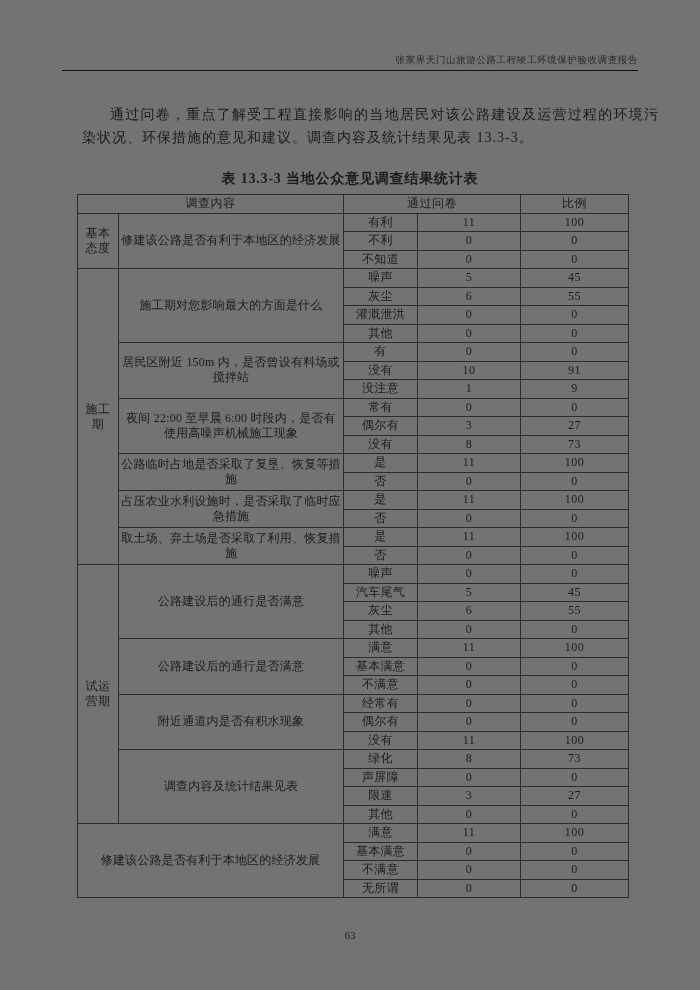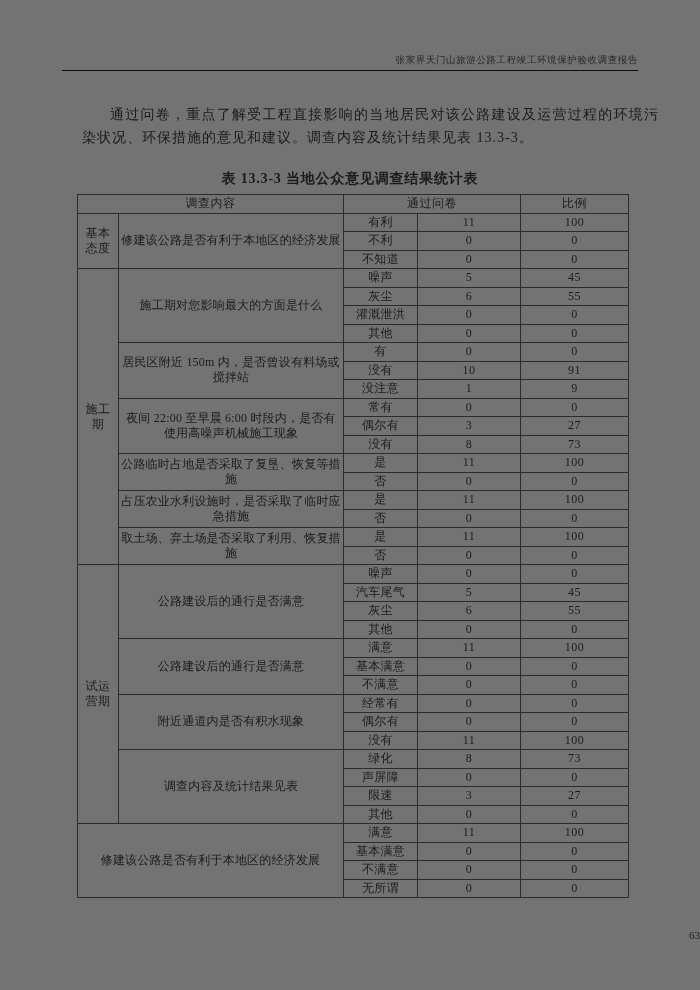--- a/index.html
+++ b/index.html
@@ -73,21 +73,21 @@
   .survey-table thead th { height: 17.5px; letter-spacing: 0.5px; }
   .cat-cell { letter-spacing: 0.5px; word-break: break-all; line-height: 16px; font-family: Liberation Serif, serif; }
   .q-cell { letter-spacing: 0.2px; line-height: 16px; }
   .opt-cell { letter-spacing: 0.3px; }
   .num-cell { letter-spacing: 0.5px; }
   tr.section-start td, tr.section-start th { border-top: 1.5px solid #101010; }
   .page-number {
     position: absolute;
     top: 929px; left: 0;
     width: 100%;
-    text-align: right;
+    text-align: center;
     font-size: 11px;
     color: #222222;
   }
 </style>
 </head>
 <body>
 
 <div class="page">
 
   <div class="running-header">

